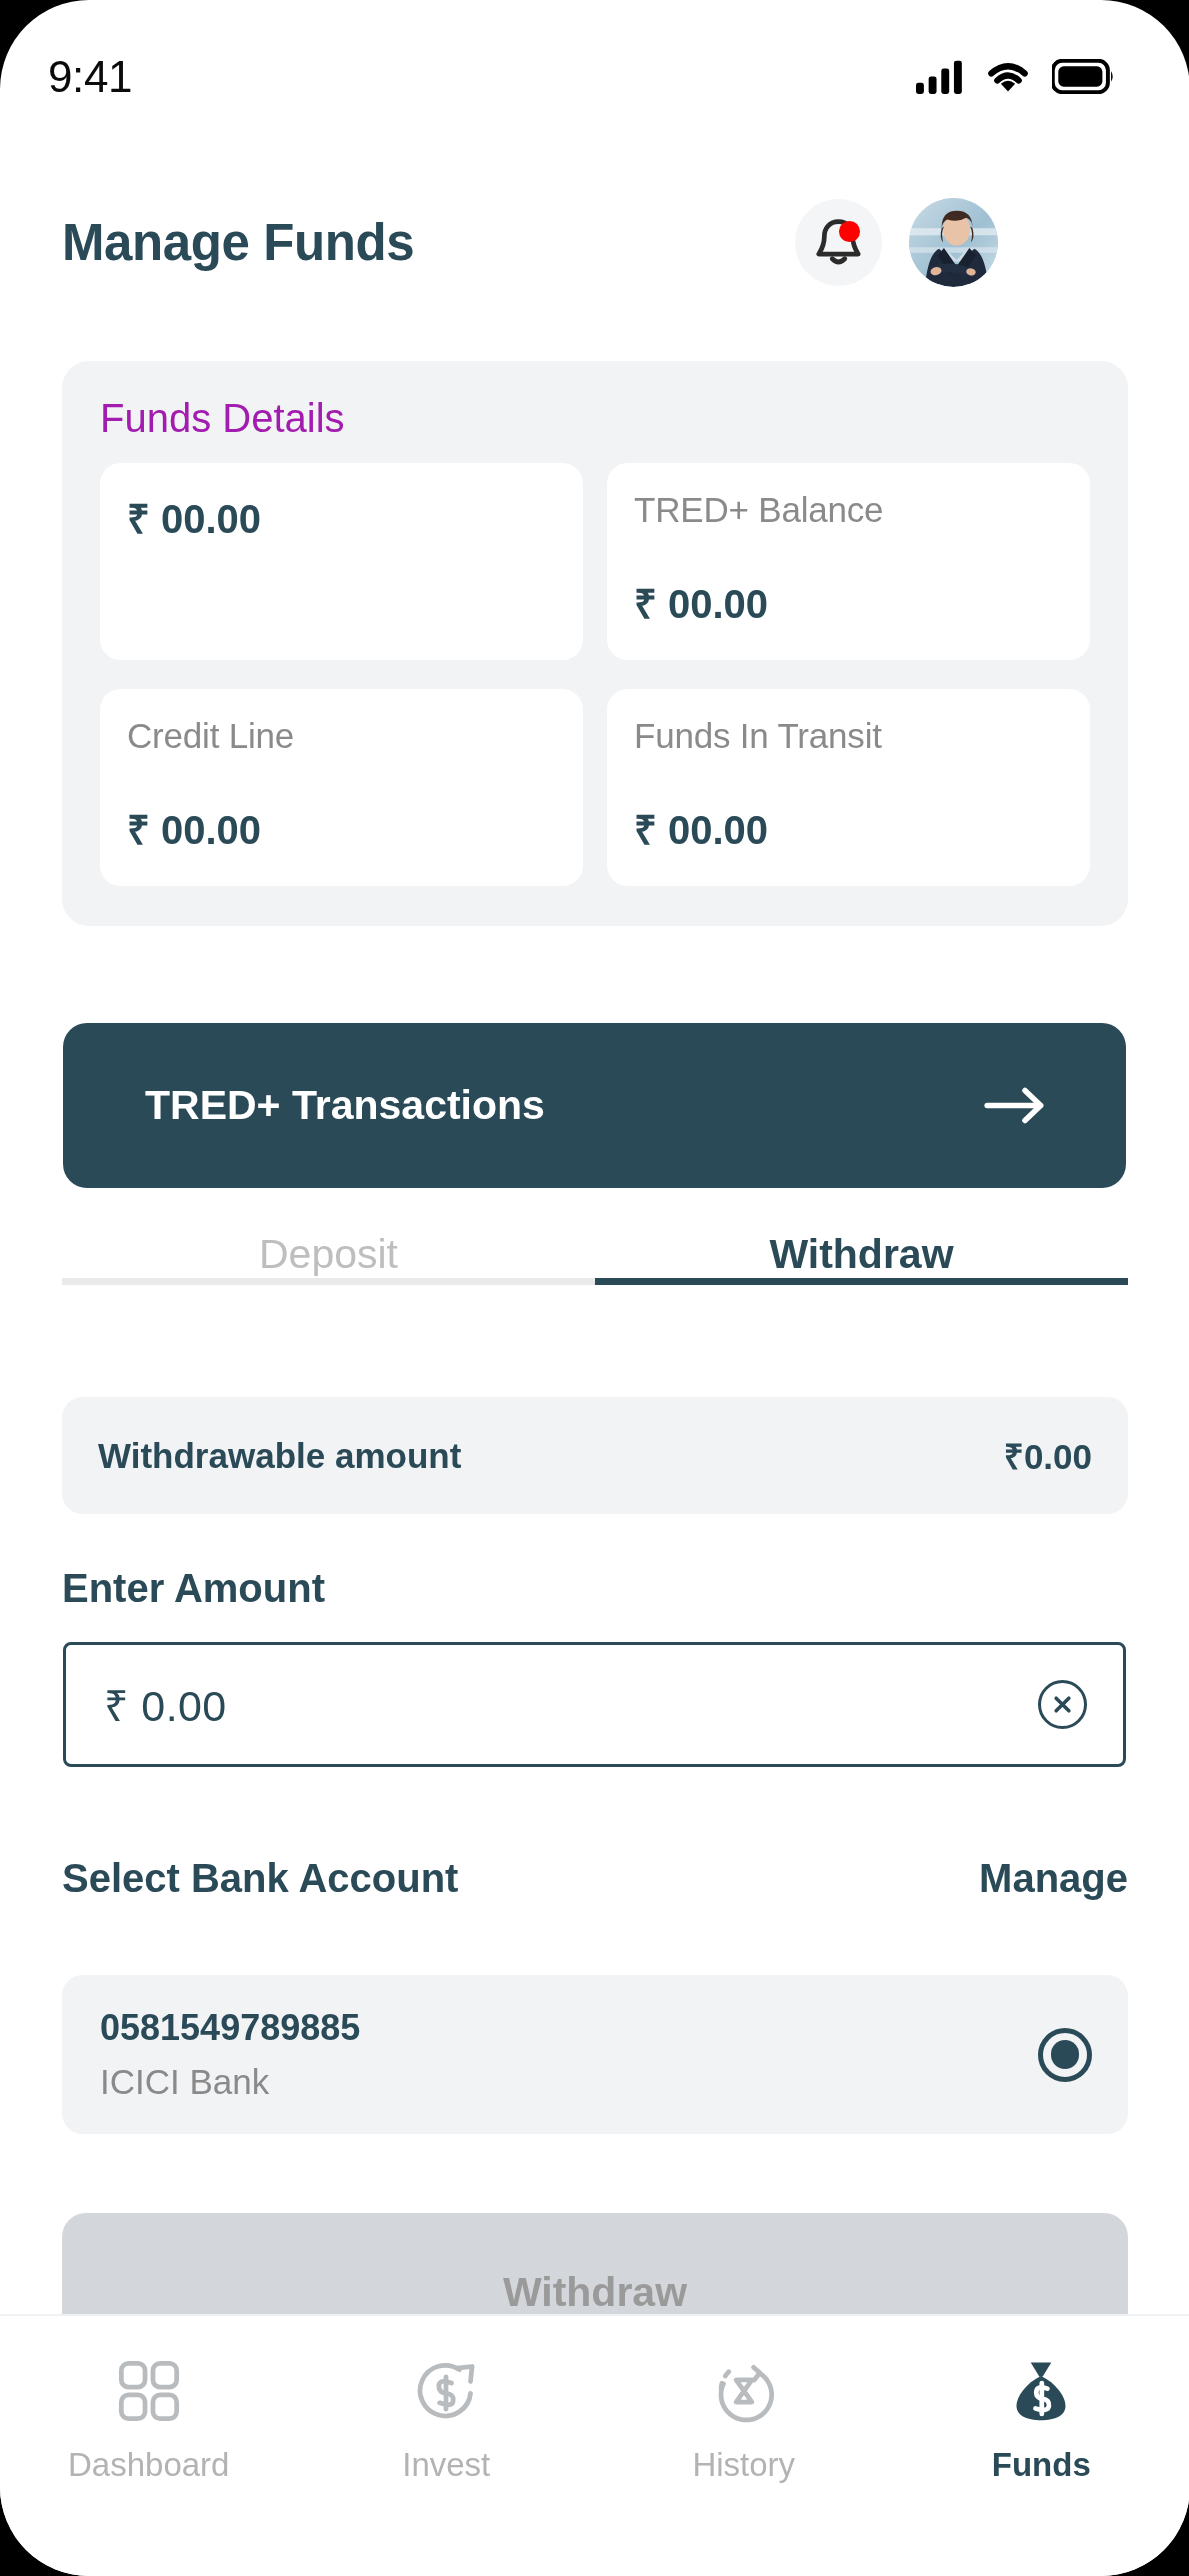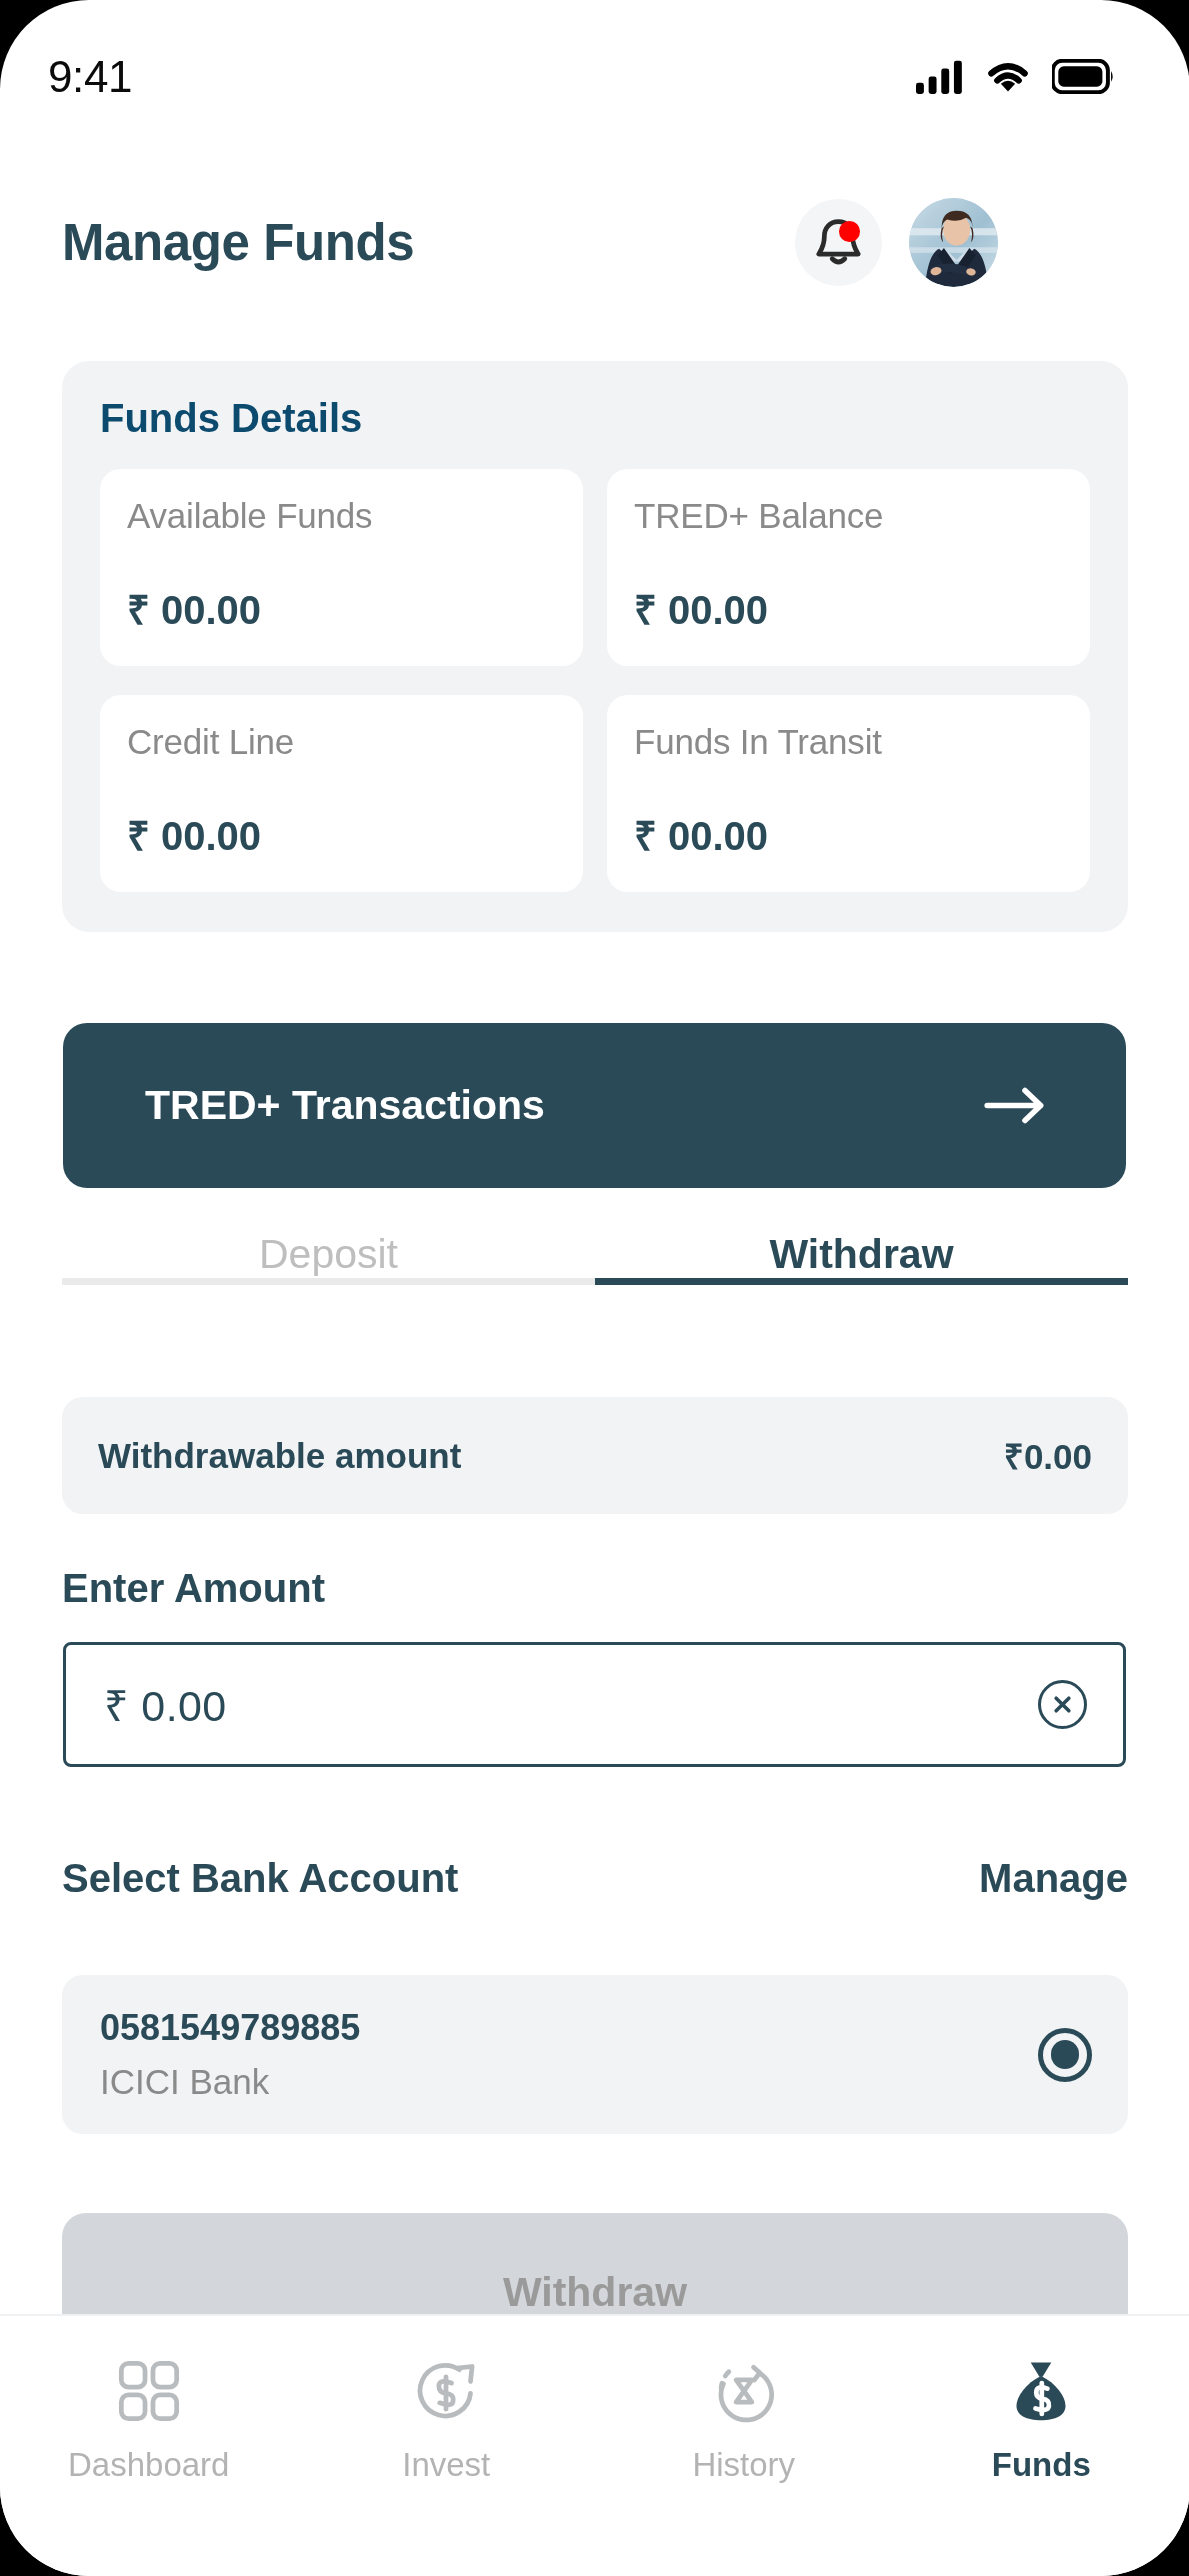--- a/index.html
+++ b/index.html
@@ -97,23 +97,23 @@
   #funds-details-card {
     position: absolute;
     top: 361px; left: 62px;
     width: 1066px;
     background: #F2F3F5;
     border-radius: 27px;
     padding: 35px 38px 40px 38px;
   }
   #funds-details-title {
     font-size: 40px;
-    font-weight: 700;
-    color: #0c4a6e;
-    margin-bottom: 28px;
+    font-weight: 400;
+    color: #a21caf;
+    margin-bottom: 22px;
   }
   .fund-grid {
     display: grid;
     grid-template-columns: 1fr 1fr;
     gap: 28.6px 24px;
   }
   .fund-tile {
     background: #ffffff;
     border-radius: 20.6px;
     padding: 27px 27px 30px 27px;
@@ -418,21 +418,20 @@
           </g>
         </svg>
       </div>
     </div>
   </div>
 
   <div id="funds-details-card">
     <div id="funds-details-title">Funds Details</div>
     <div class="fund-grid">
       <div class="fund-tile">
-        <div class="fund-label">Available Funds</div>
         <div class="fund-value">₹ 00.00</div>
       </div>
       <div class="fund-tile">
         <div class="fund-label">TRED+ Balance</div>
         <div class="fund-value">₹ 00.00</div>
       </div>
       <div class="fund-tile">
         <div class="fund-label">Credit Line</div>
         <div class="fund-value">₹ 00.00</div>
       </div>

